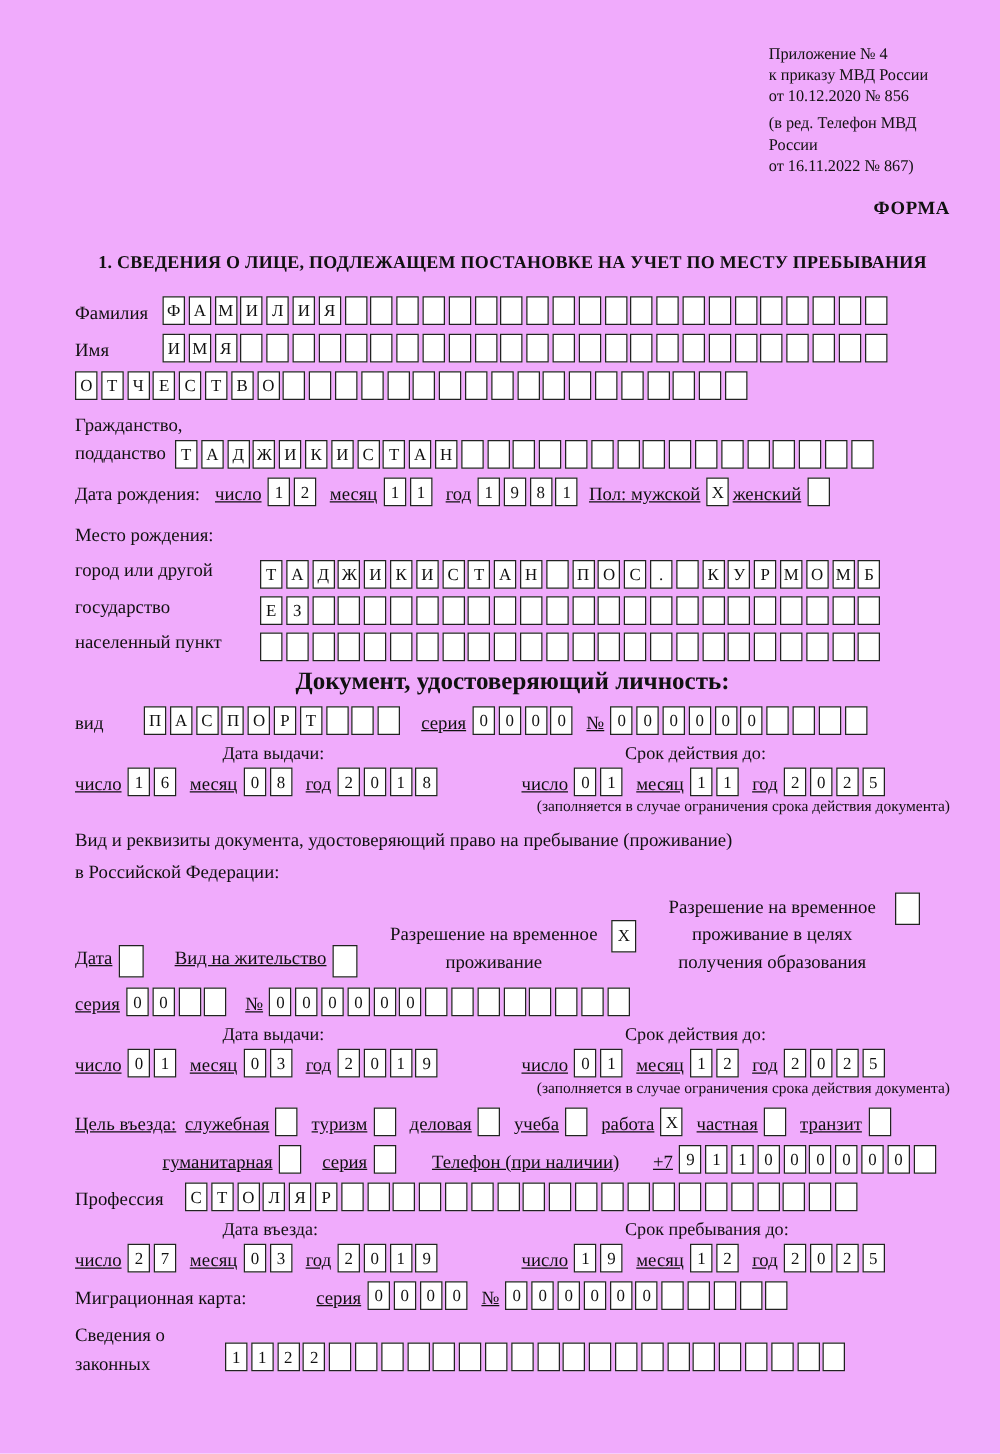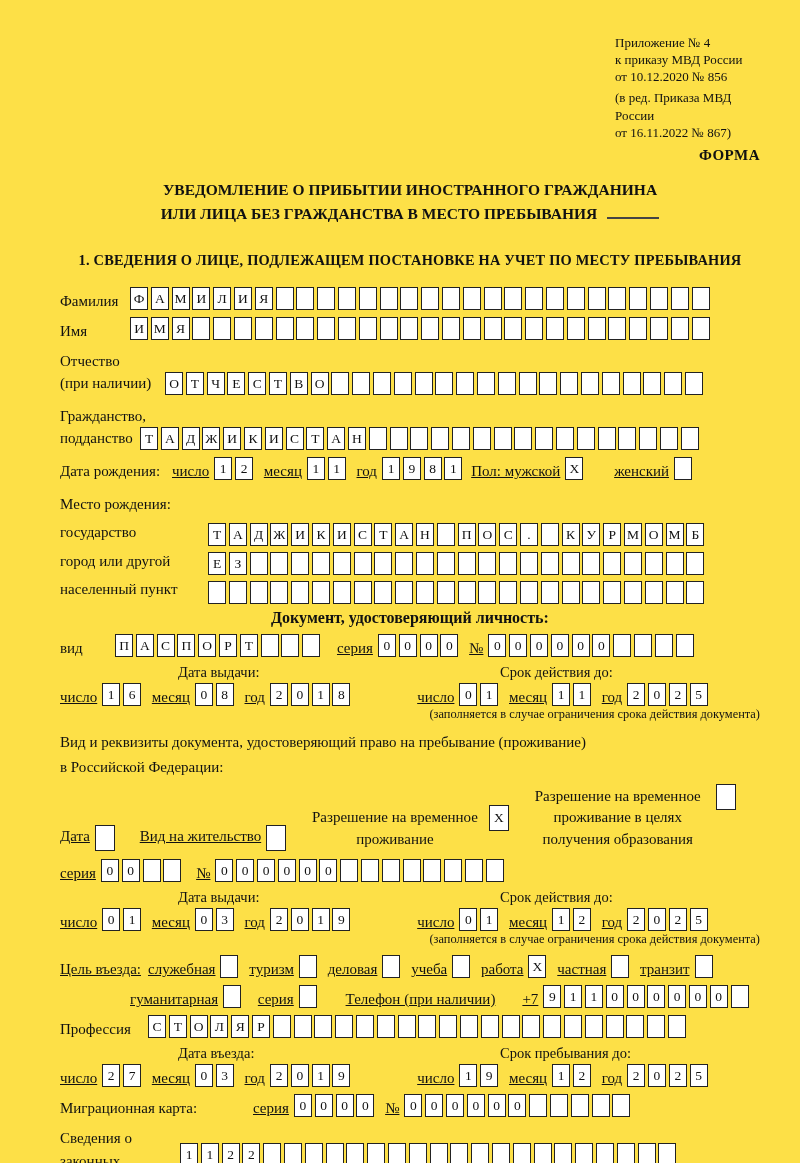--- a/index.html
+++ b/index.html
@@ -1,20 +1,20 @@
 <!DOCTYPE html>
 <html><head>
 <meta charset="utf-8">
 <style>
   html,body{margin:0;padding:0;background:#fff;}
   body{width:800px;font-family:"Liberation Serif","DejaVu Serif",serif;color:#111;}
-  .page{width:800px;height:1163px;box-sizing:border-box;padding:34px 40px 0 60px;overflow:hidden;background:#fde047;}
+  .page{width:800px;height:1163px;box-sizing:border-box;padding:34px 40px 0 60px;overflow:hidden;background:#f0abfc;}
   .ref{margin-left:555px;font-size:13px;line-height:1.32;}
   .ref .ed{margin-top:4px;}
-  .forma{text-align:right;font-weight:bold;font-size:15px;margin-top:6px;letter-spacing:.5px;}
+  .forma{text-align:right;font-weight:bold;font-size:15px;margin-top:18px;letter-spacing:.5px;}
   .title{text-align:center;font-weight:bold;font-size:15.5px;line-height:1.55;margin-top:14px;}
   .title-underline{display:inline-block;width:52px;border-bottom:2px solid #444;margin-left:10px;}
   .sec-heading{text-align:center;font-weight:bold;font-size:14.4px;margin-top:26px;letter-spacing:.2px;}
   .rows{margin-top:18px;font-size:15px;}
   .frow{display:flex;align-items:flex-end;margin-bottom:7px;}
   .lbl{flex:none;padding-top:3px;}
   .cells{display:flex;flex-wrap:nowrap;}
   .cell{display:inline-block;flex:none;width:16px;height:21px;border:1.6px solid #222;
         margin-right:2.8px;text-align:center;font-size:13.5px;line-height:21px;
         font-family:"Liberation Serif","DejaVu Serif",serif;background:#fff;}
@@ -31,33 +31,27 @@
 </head>
 <body>
 
 <div class="page">
 
   <div class="ref">
     <div>Приложение № 4</div>
     <div>к приказу МВД России</div>
     <div>от 10.12.2020 № 856</div>
     <div class="ed">
-      <div>(в ред. Приказа МВД России</div>
+      <div>(в ред. Телефон МВД России</div>
       <div>от 16.11.2022 № 867)</div>
     </div>
   </div>
 
   <div class="forma">ФОРМА</div>
 
-  <div class="title">
-    <div>УВЕДОМЛЕНИЕ О ПРИБЫТИИ ИНОСТРАННОГО ГРАЖДАНИНА</div>
-    <div>
-      <span>ИЛИ ЛИЦА БЕЗ ГРАЖДАНСТВА В МЕСТО ПРЕБЫВАНИЯ</span><span class="title-underline"></span>
-    </div>
-  </div>
 
   <div class="sec-heading">1. СВЕДЕНИЯ О ЛИЦЕ, ПОДЛЕЖАЩЕМ ПОСТАНОВКЕ НА УЧЕТ ПО МЕСТУ ПРЕБЫВАНИЯ</div>
 
   <div class="rows">
 
     <div class="frow">
       <span class="lbl" style="width:70px">Фамилия</span>
       <span class="cells">
           <span class="cell">Ф</span>
           <span class="cell">А</span>
@@ -118,24 +112,20 @@
           <span class="cell">&nbsp;</span>
           <span class="cell">&nbsp;</span>
           <span class="cell">&nbsp;</span>
           <span class="cell">&nbsp;</span>
           <span class="cell">&nbsp;</span>
           <span class="cell">&nbsp;</span>
         </span>
     </div>
 
     <div class="frow">
-      <span class="lbl stack" style="width:105px;line-height:1.5">
-        <span>Отчество</span>
-        <span>(при наличии)</span>
-      </span>
       <span class="cells">
           <span class="cell">О</span>
           <span class="cell">Т</span>
           <span class="cell">Ч</span>
           <span class="cell">Е</span>
           <span class="cell">С</span>
           <span class="cell">Т</span>
           <span class="cell">В</span>
           <span class="cell">О</span>
           <span class="cell">&nbsp;</span>
@@ -211,31 +201,31 @@
       <span class="cells">
           <span class="cell">1</span>
           <span class="cell">9</span>
           <span class="cell">8</span>
           <span class="cell">1</span>
         </span>
       <span class="tok" style="margin-left:6px">Пол: мужской</span>
       <span class="cells">
           <span class="cell">X</span>
         </span>
-      <span class="tok" style="margin-left:28px">женский</span>
+      <span class="tok" style="margin-left:0">женский</span>
       <span class="cells">
           <span class="cell">&nbsp;</span>
         </span>
     </div>
 
     <div class="frow" style="margin-bottom:2px">
       <span class="lbl stack" style="width:148px;line-height:1.9">
         <span>Место рождения:</span>
+        <span>город или другой</span>
         <span>государство</span>
-        <span>город или другой</span>
         <span>населенный пункт</span>
       </span>
       <span class="stack">
         <span class="cells" style="margin-bottom:6px">
             <span class="cell">Т</span>
             <span class="cell">А</span>
             <span class="cell">Д</span>
             <span class="cell">Ж</span>
             <span class="cell">И</span>
             <span class="cell">К</span>
@@ -306,21 +296,21 @@
             <span class="cell">&nbsp;</span>
             <span class="cell">&nbsp;</span>
             <span class="cell">&nbsp;</span>
             <span class="cell">&nbsp;</span>
             <span class="cell">&nbsp;</span>
             <span class="cell">&nbsp;</span>
           </span>
       </span>
     </div>
 
-    <div class="ctr" style="font-weight:bold;font-size:16px;margin-bottom:5px">Документ, удостоверяющий личность:</div>
+    <div class="ctr" style="font-weight:bold;font-size:20px;margin-bottom:5px">Документ, удостоверяющий личность:</div>
 
     <div class="frow">
       <span class="lbl" style="width:55px">вид</span>
       <span class="cells">
           <span class="cell">П</span>
           <span class="cell">А</span>
           <span class="cell">С</span>
           <span class="cell">П</span>
           <span class="cell">О</span>
           <span class="cell">Р</span>

